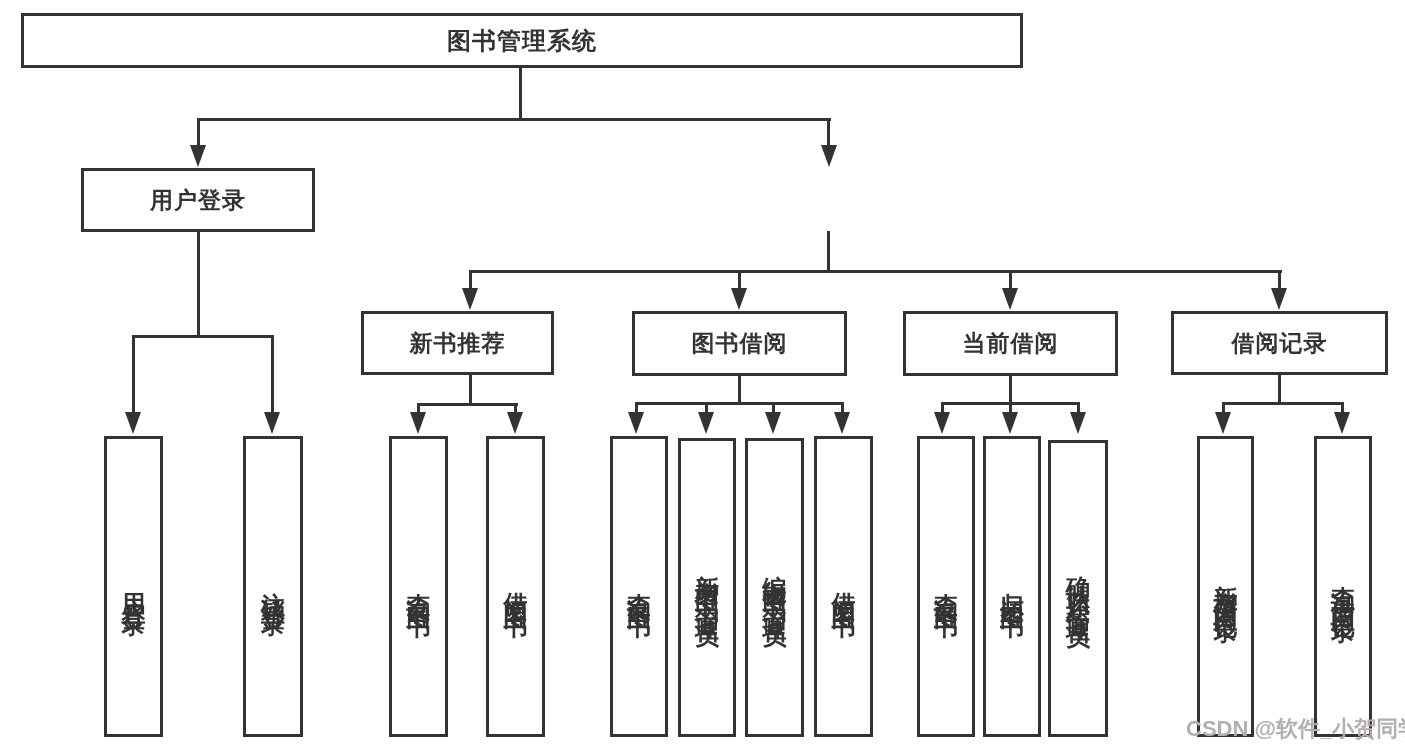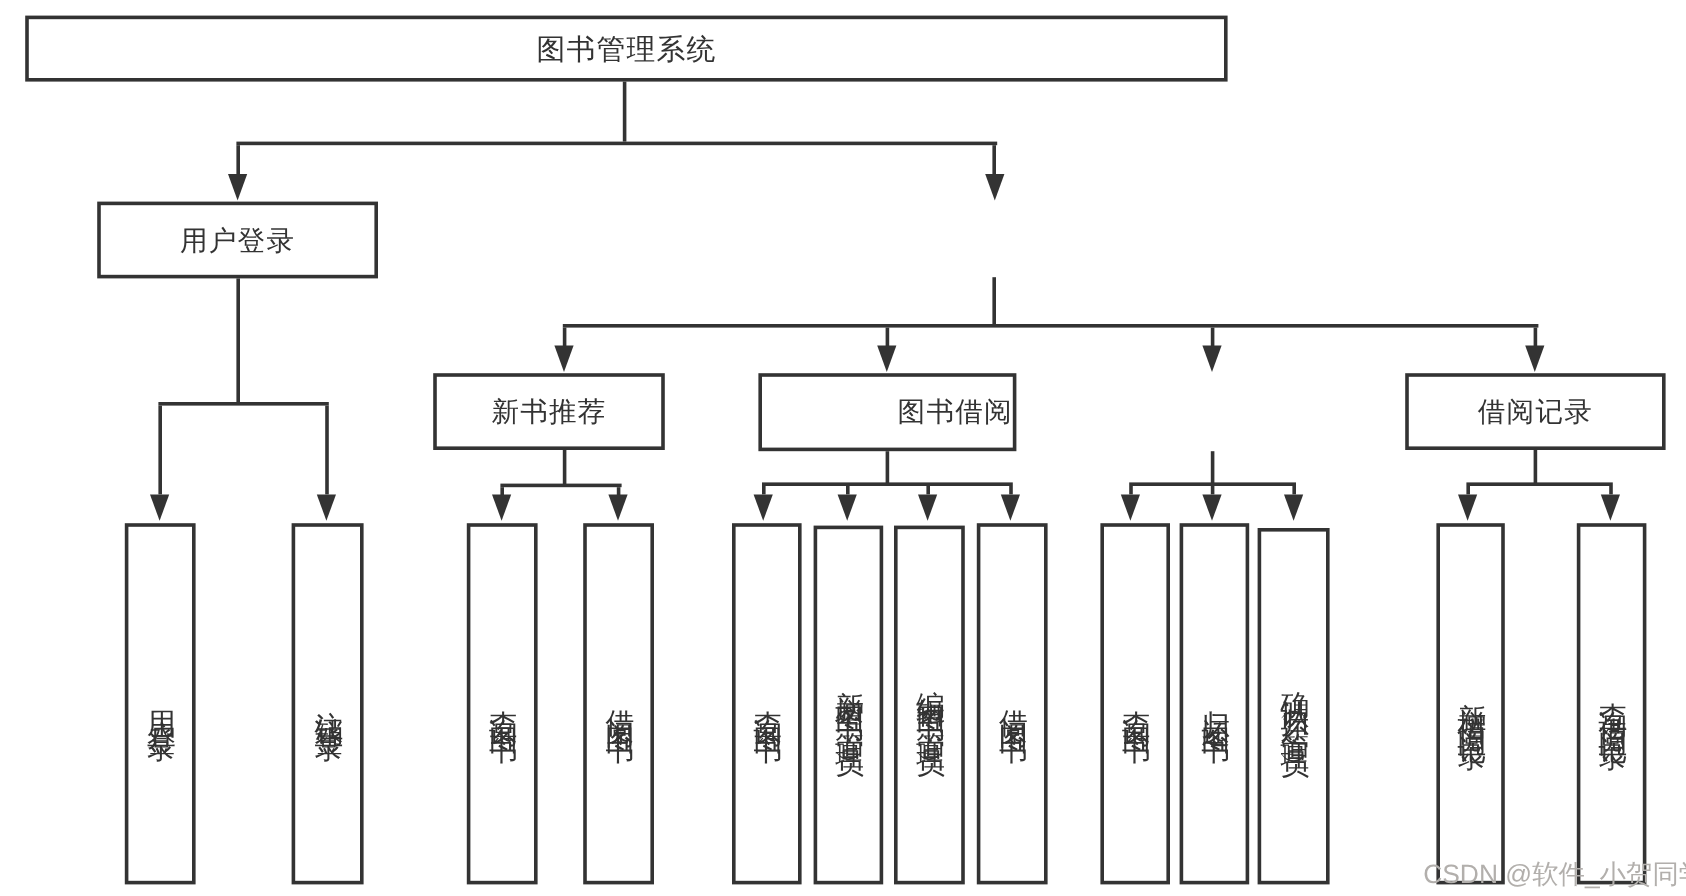--- a/index.html
+++ b/index.html
@@ -10,20 +10,21 @@
   }
   * { box-sizing: border-box; margin: 0; padding: 0; }
   html, body { background: var(--background); }
   body { font-family: "Liberation Sans", "DejaVu Sans", sans-serif; color: var(--text); }
   .stage {
     position: relative;
     width: 1405px;
     height: 747px;
     background: var(--background);
     overflow: hidden;
+    font-weight: bold;
   }
   .box {
     position: absolute;
     border: 3px solid var(--line);
     background: var(--background);
     display: flex;
     align-items: center;
     justify-content: center;
   }
   .hbox { font-size: 23px; letter-spacing: 1px; }
@@ -93,22 +94,25 @@
     <div class="arrow" style="left:731px; top:288px;"></div>
     <div class="line" style="left:1009px; top:273px; width:3px; height:17px;"></div>
     <div class="arrow" style="left:1002px; top:288px;"></div>
     <div class="line" style="left:1278px; top:273px; width:3px; height:17px;"></div>
     <div class="arrow" style="left:1271px; top:288px;"></div>
   </div>
 
   <div class="box hbox" style="left:361px; top:311px; width:193px; height:64px;">
     <span>新书推荐</span>
   </div>
-  <div class="box hbox" style="left:632px; top:311px; width:215px; height:65px;justify-content:flex-end;">
+  <div class="box hbox" style="left:632px; top:311px; width:215px; height:65px;">
     <span>图书借阅</span>
+  </div>
+  <div class="box hbox" style="left:903px; top:311px; width:215px; height:65px;">
+    <span>当前借阅</span>
   </div>
   <div class="box hbox" style="left:1171px; top:311px; width:217px; height:64px;text-align:center;">
     <span>借阅记录</span>
   </div>
 
   <div>
     <div class="line" style="left:469px; top:375px; width:3px; height:30px;"></div>
     <div class="line" style="left:417px; top:403px; width:101px; height:3px;"></div>
     <div class="line" style="left:417px; top:406px; width:3px; height:7px;"></div>
     <div class="arrow" style="left:410px; top:412px;"></div>

